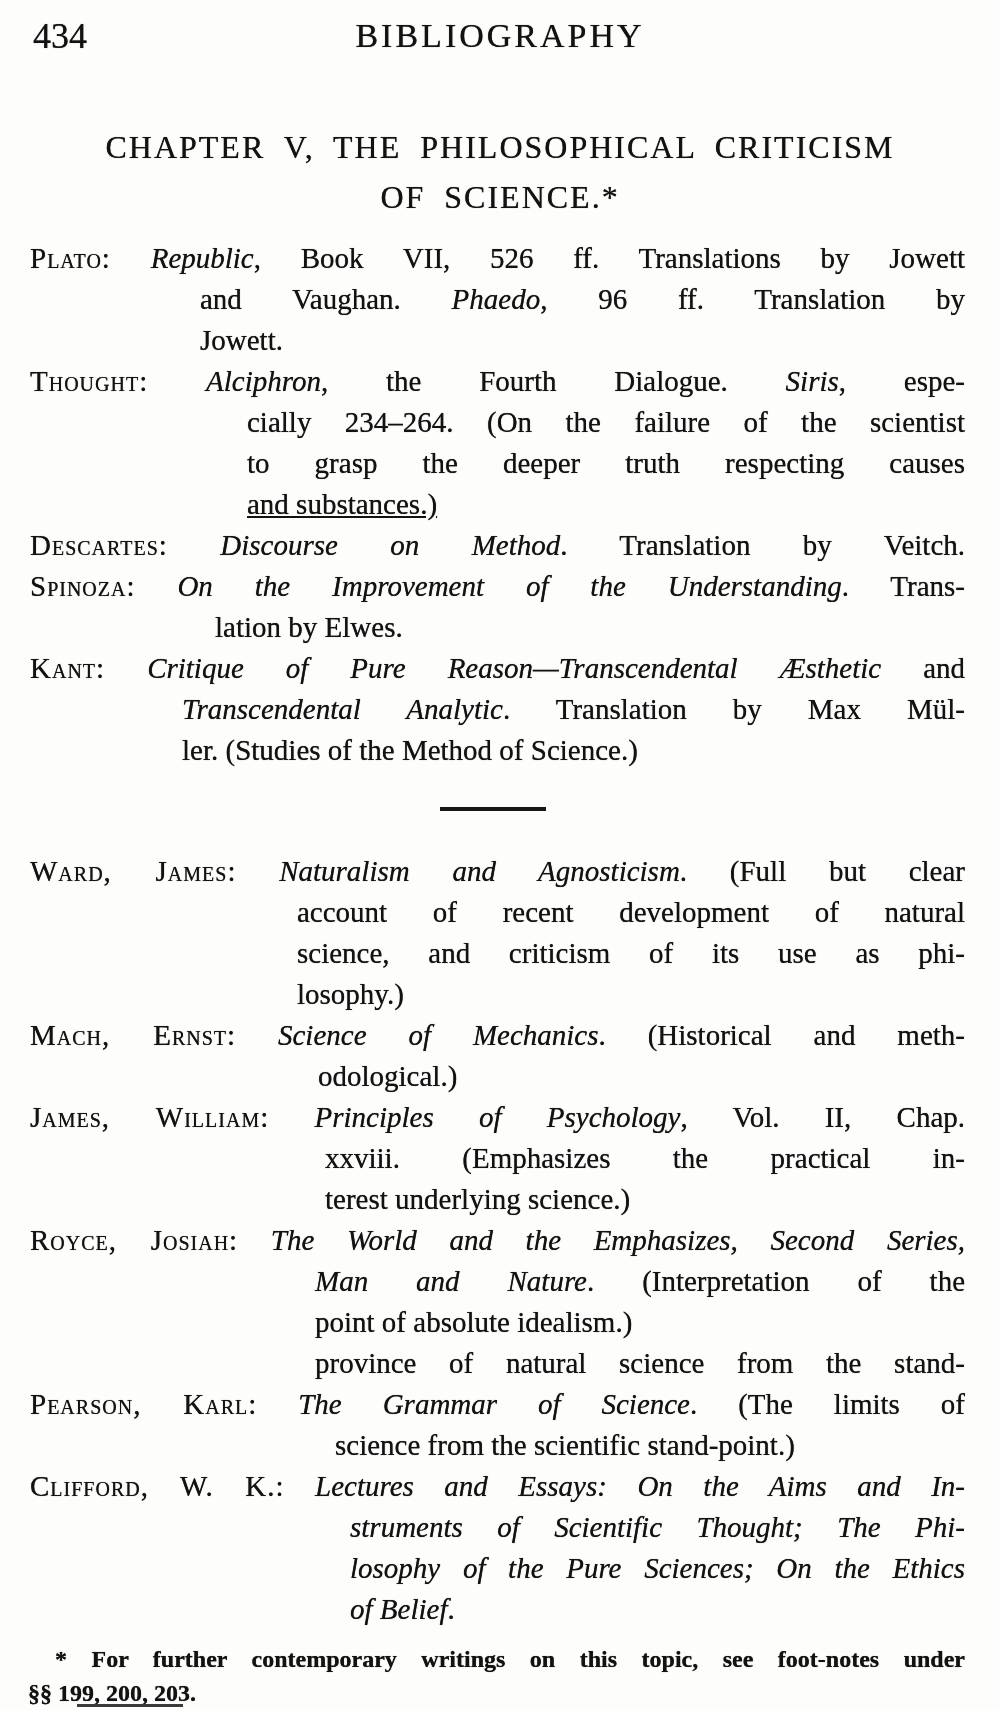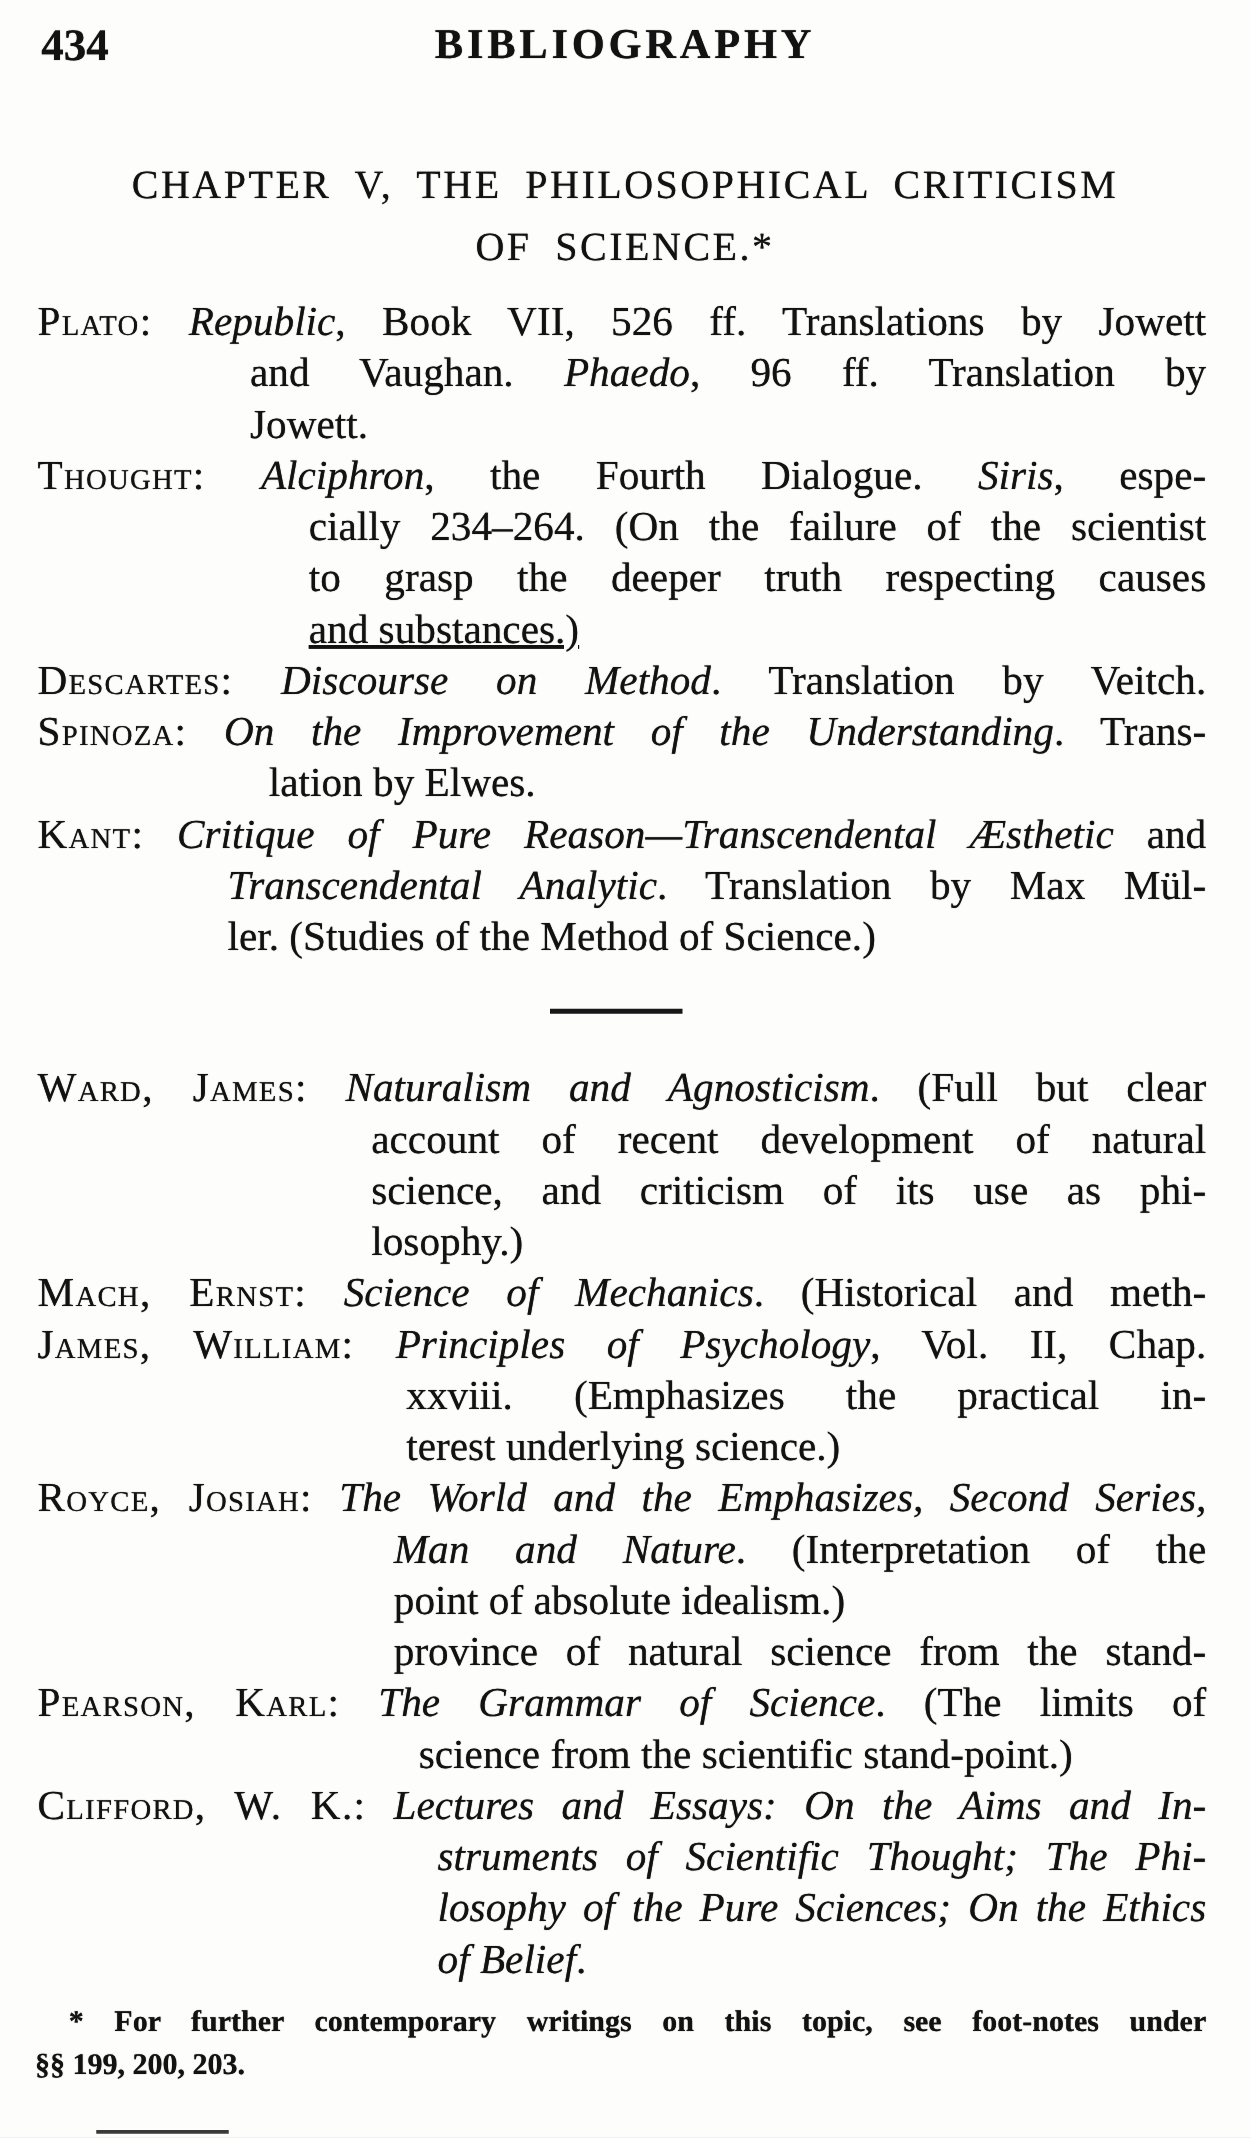--- a/index.html
+++ b/index.html
@@ -7,35 +7,35 @@
     position: relative;
     width: 1000px;
     height: 1710px;
     margin: 0 auto;
     background: #fdfdfc;
     overflow: hidden;
     font-family: "Liberation Serif", "DejaVu Serif", serif;
     color: #121212;
     text-shadow: 0 0 0.7px rgba(12,12,12,0.85);
   }
-  .header { position: relative; height: 60px; padding-top: 16px; font-weight: bold; }
+  .header { position: relative; height: 60px; padding-top: 16px; }
   .page-number {
     position: absolute; left: 33px; top: 16px;
     font-size: 36px; line-height: 40px;
   }
   .running-head {
     text-align: center; font-size: 34px; line-height: 40px;
     letter-spacing: 3px;
   }
   .chapter {
     margin-top: 46px; text-align: center;
     font-size: 32px; line-height: 50px;
     letter-spacing: 2px; word-spacing: 9px;
   }
-  .entries { margin-top: 16px; font-size: 33px; line-height: 41px; }
+  .entries { margin-top: 16px; font-size: 29px; line-height: 41px; }
   .entries-after { margin-top: 0; }
   .line { text-align: left; white-space: nowrap; }
   .line.just { white-space: normal; text-align: justify; text-align-last: justify; }
   .seg-sc { font-variant: small-caps; letter-spacing: 1px; }
   .seg-i { font-style: italic; }
   .divider {
     width: 106px; height: 4px; background: #171717;
     margin: 36px 0 40px 440px;
   }
   .footnote {
@@ -91,20 +91,21 @@
 
   <div class="entries entries-after" id="entries-after">
       <div class="entry">
         <div class="line just" style="margin-left: 30px; width: 935px;"><span class="seg-sc">Ward, James:</span><span class="seg-r"> </span><span class="seg-i">Naturalism and Agnosticism</span><span class="seg-r">. (Full but clear</span></div>
         <div class="line just" style="margin-left: 297px; width: 668px;"><span class="seg-r">account of recent development of natural</span></div>
         <div class="line just" style="margin-left: 297px; width: 668px;"><span class="seg-r">science, and criticism of its use as phi-</span></div>
         <div class="line" style="margin-left: 297px; width: 668px;"><span class="seg-r">losophy.)</span></div>
       </div>
       <div class="entry">
         <div class="line just" style="margin-left: 30px; width: 935px;"><span class="seg-sc">Mach, Ernst:</span><span class="seg-r"> </span><span class="seg-i">Science of Mechanics</span><span class="seg-r">. (Historical and meth-</span></div>
+        <div class="line" style="margin-left: 318px; width: 647px;"><span class="seg-r">odological.)</span></div>
       </div>
       <div class="entry">
         <div class="line just" style="margin-left: 30px; width: 935px;"><span class="seg-sc">James, William:</span><span class="seg-r"> </span><span class="seg-i">Principles of Psychology</span><span class="seg-r">, Vol. II, Chap.</span></div>
         <div class="line just" style="margin-left: 325px; width: 640px;"><span class="seg-r">xxviii. (Emphasizes the practical in-</span></div>
         <div class="line" style="margin-left: 325px; width: 640px;"><span class="seg-r">terest underlying science.)</span></div>
       </div>
       <div class="entry">
         <div class="line just" style="margin-left: 30px; width: 935px;"><span class="seg-sc">Royce, Josiah:</span><span class="seg-r"> </span><span class="seg-i">The World and the Emphasizes, Second Series,</span></div>
         <div class="line just" style="margin-left: 315px; width: 650px;"><span class="seg-i">Man and Nature</span><span class="seg-r">. (Interpretation of the</span></div>
         <div class="line" style="margin-left: 315px; width: 650px;"><span class="seg-r">point of absolute idealism.)</span></div>

